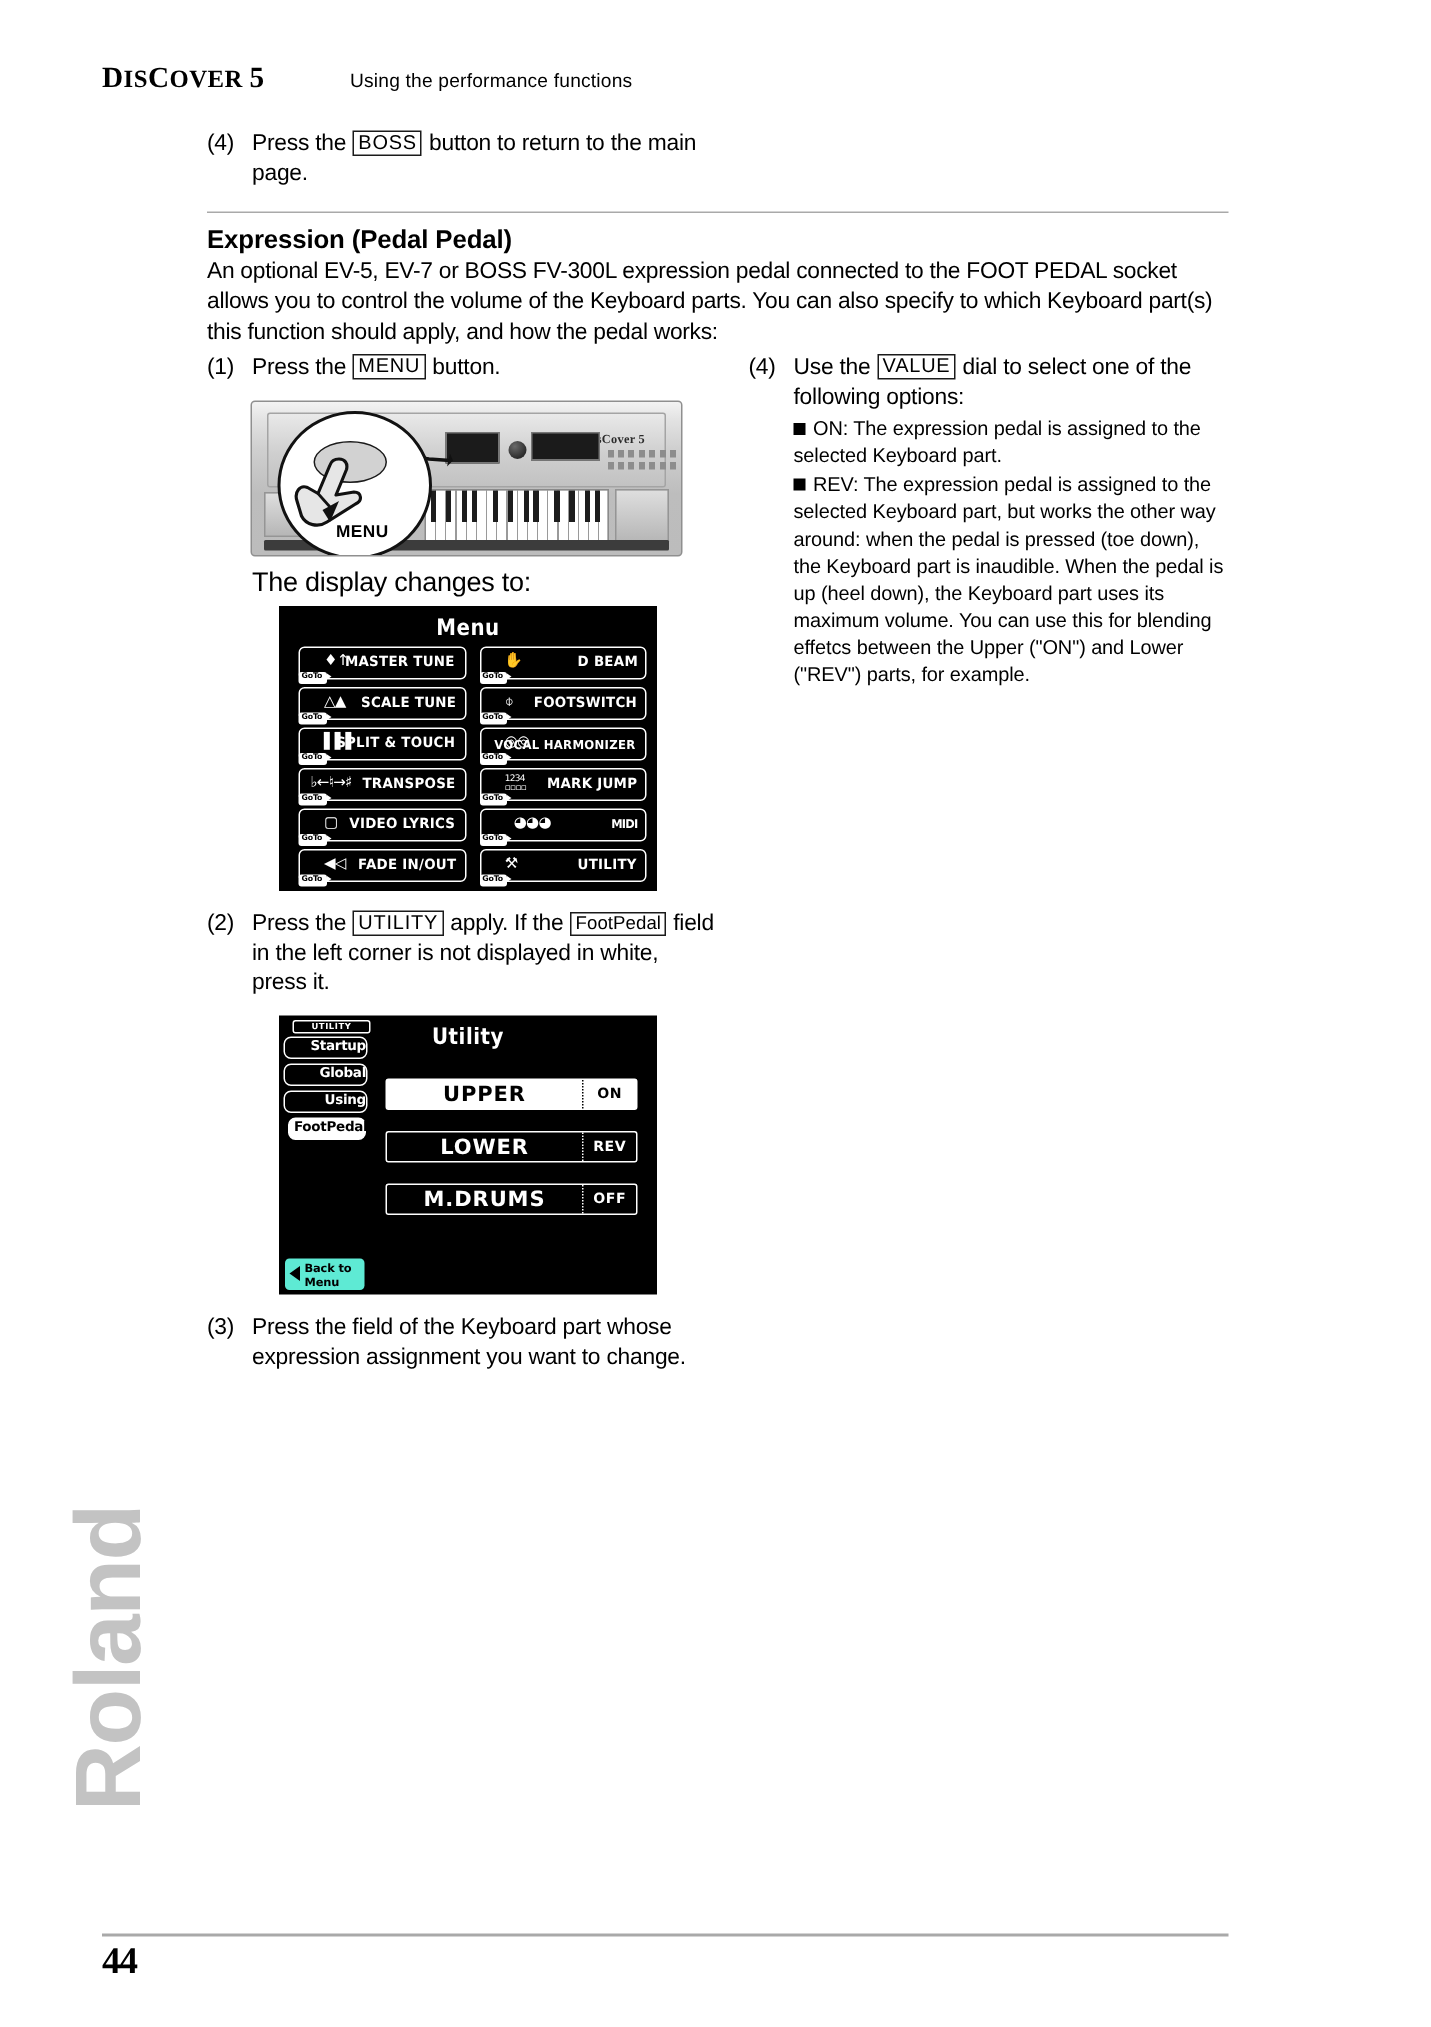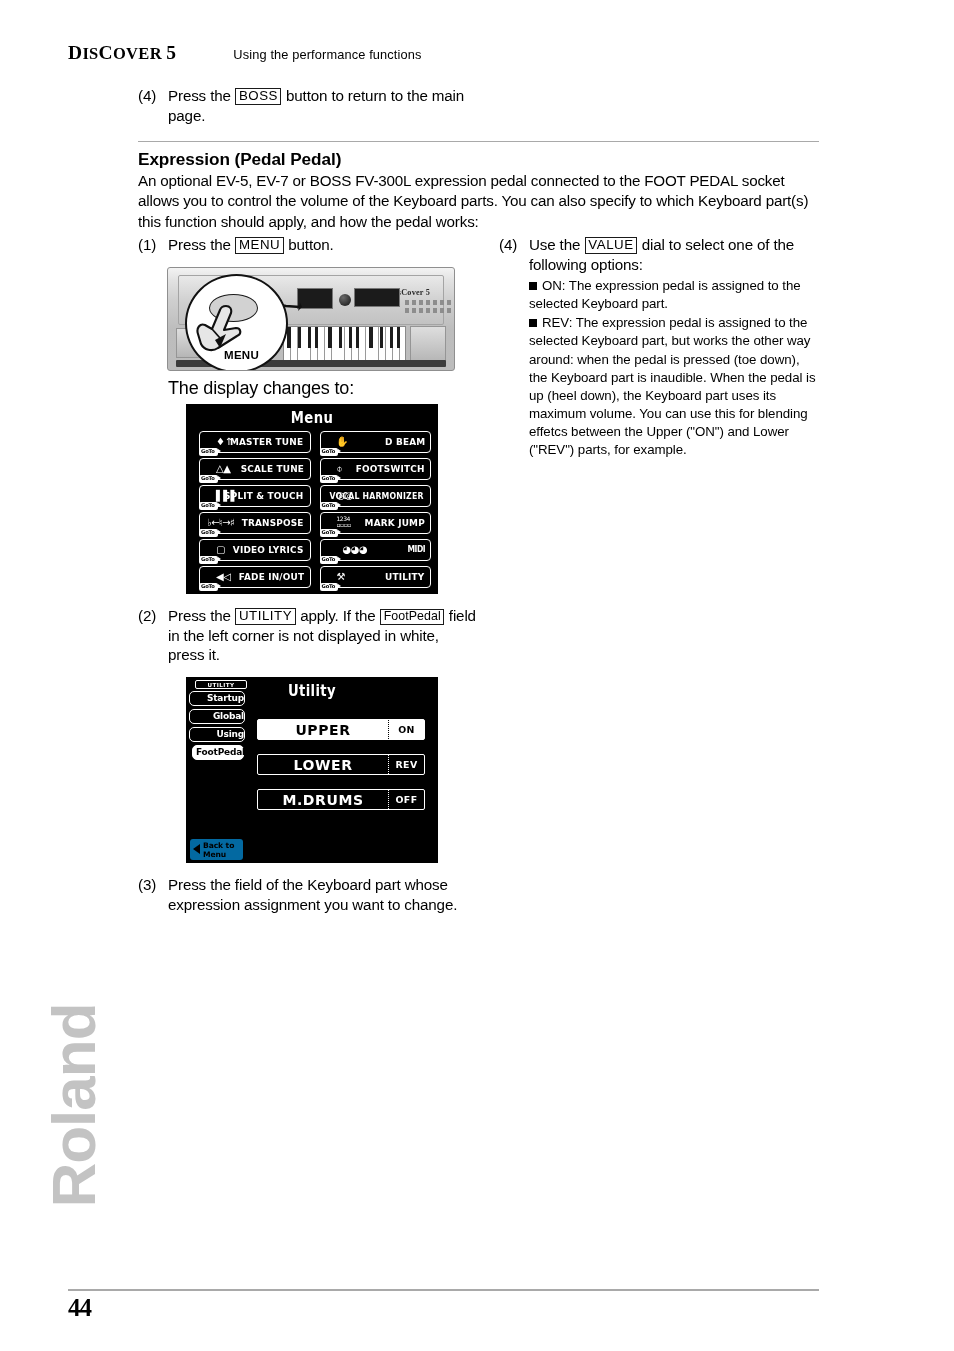--- a/index.html
+++ b/index.html
@@ -440,21 +440,21 @@
     color: #000;
   }
   .util-row.sel .ur-val { border-left-color: #000; }
 
   #back-to-menu {
     position: absolute;
     left: 4px;
     bottom: 3px;
     width: 53px;
     height: 21px;
-    background: #0369a1;
+    background: #5eead4;
     color: #000;
     border-radius: 3px;
     font-size: 7.6px;
     font-weight: bold;
     line-height: 9px;
     padding: 2px 2px 0 13px;
     box-sizing: border-box;
     letter-spacing: -0.1px;
   }
   #back-arrow {

